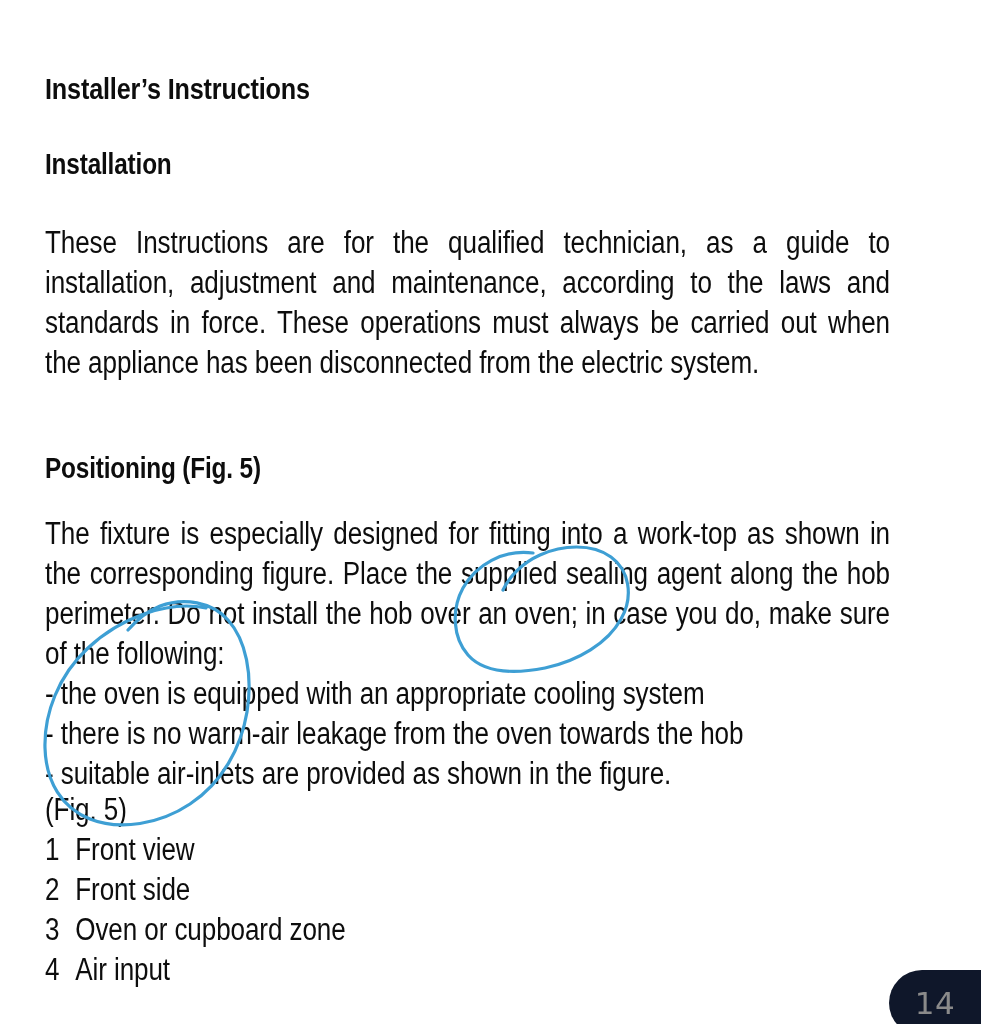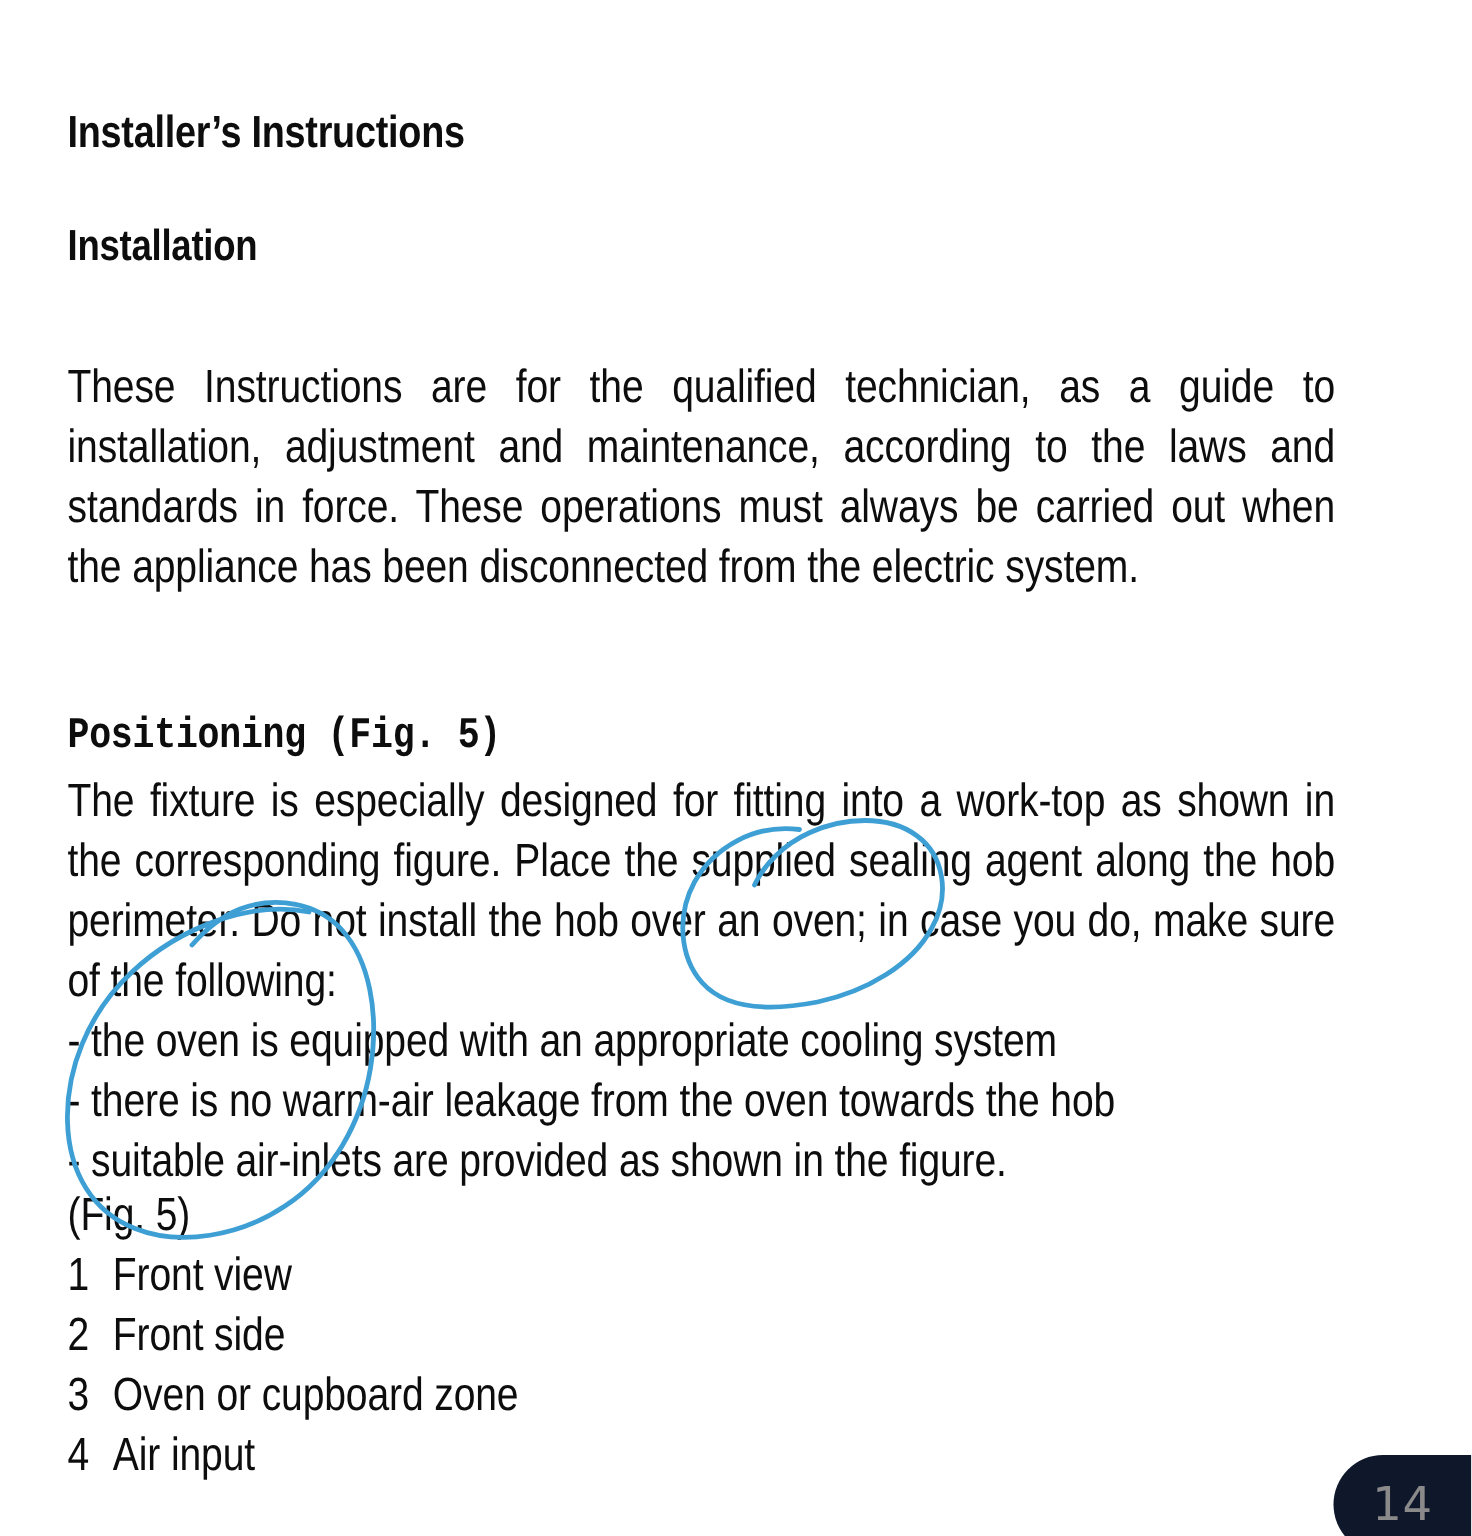--- a/index.html
+++ b/index.html
@@ -141,25 +141,25 @@
   <div id="content">
 
     <div class="blk" style="top:38px;">
       <div class="h1">Installer’s Instructions</div>
     </div>
 
     <div class="blk" style="top:114px;">
       <div class="h2">Installation</div>
     </div>
 
-    <div class="blk" style="top:204px;">
+    <div class="blk" style="top:189px;">
       <div class="para">These Instructions are for the qualified technician, as a guide to installation, adjustment and maintenance, according to the laws and standards in force. These operations must always be carried out when the appliance has been disconnected from the electric system.</div>
     </div>
 
-    <div class="blk" style="top:440px;font-family:Liberation Mono, monospace;">
+    <div class="blk" style="top:418px;">
       <div class="h3">Positioning (Fig. 5)</div>
     </div>
 
     <div class="blk" style="top:480px;">
       <div class="para">The fixture is especially designed for fitting into a work-top as shown in the corresponding figure. Place the supplied sealing agent along the hob perimeter. Do not install the hob over an oven; in case you do, make sure of the following:</div>
     </div>
 
     <div class="blk" style="top:640px;">
       <div class="listline">- the oven is equipped with an appropriate cooling system</div>
       <div class="listline">- there is no warm-air leakage from the oven towards the hob</div>

